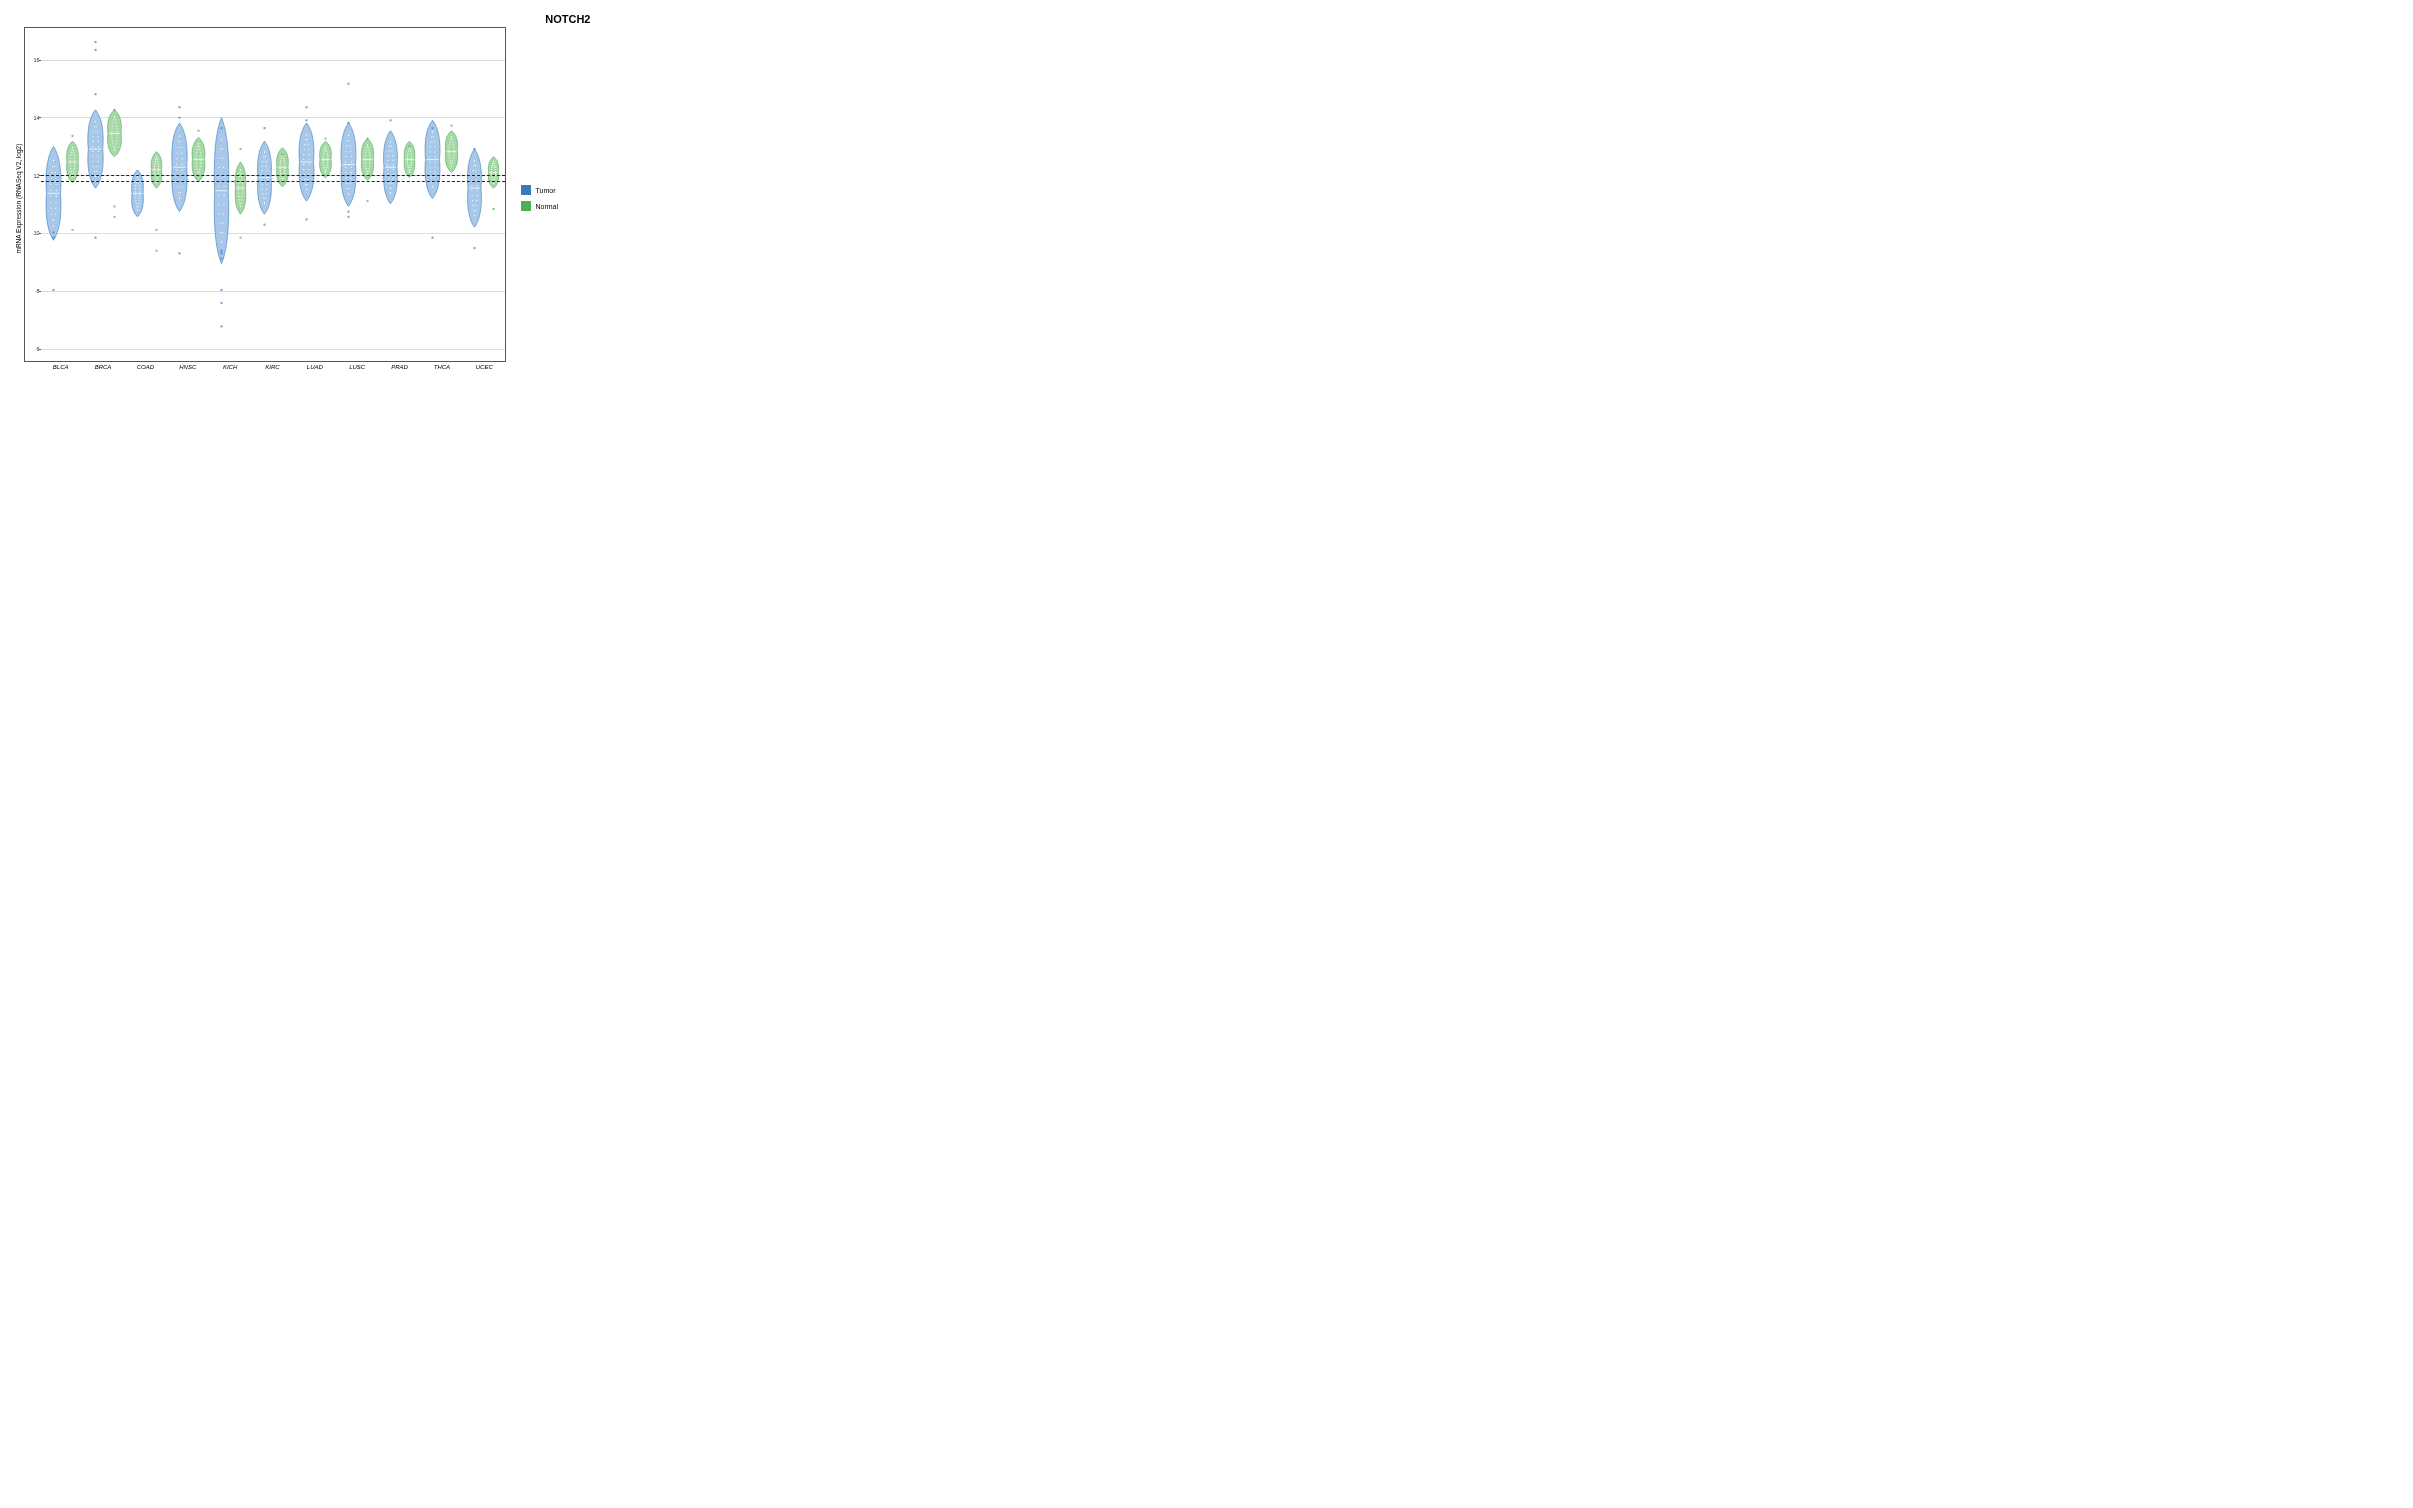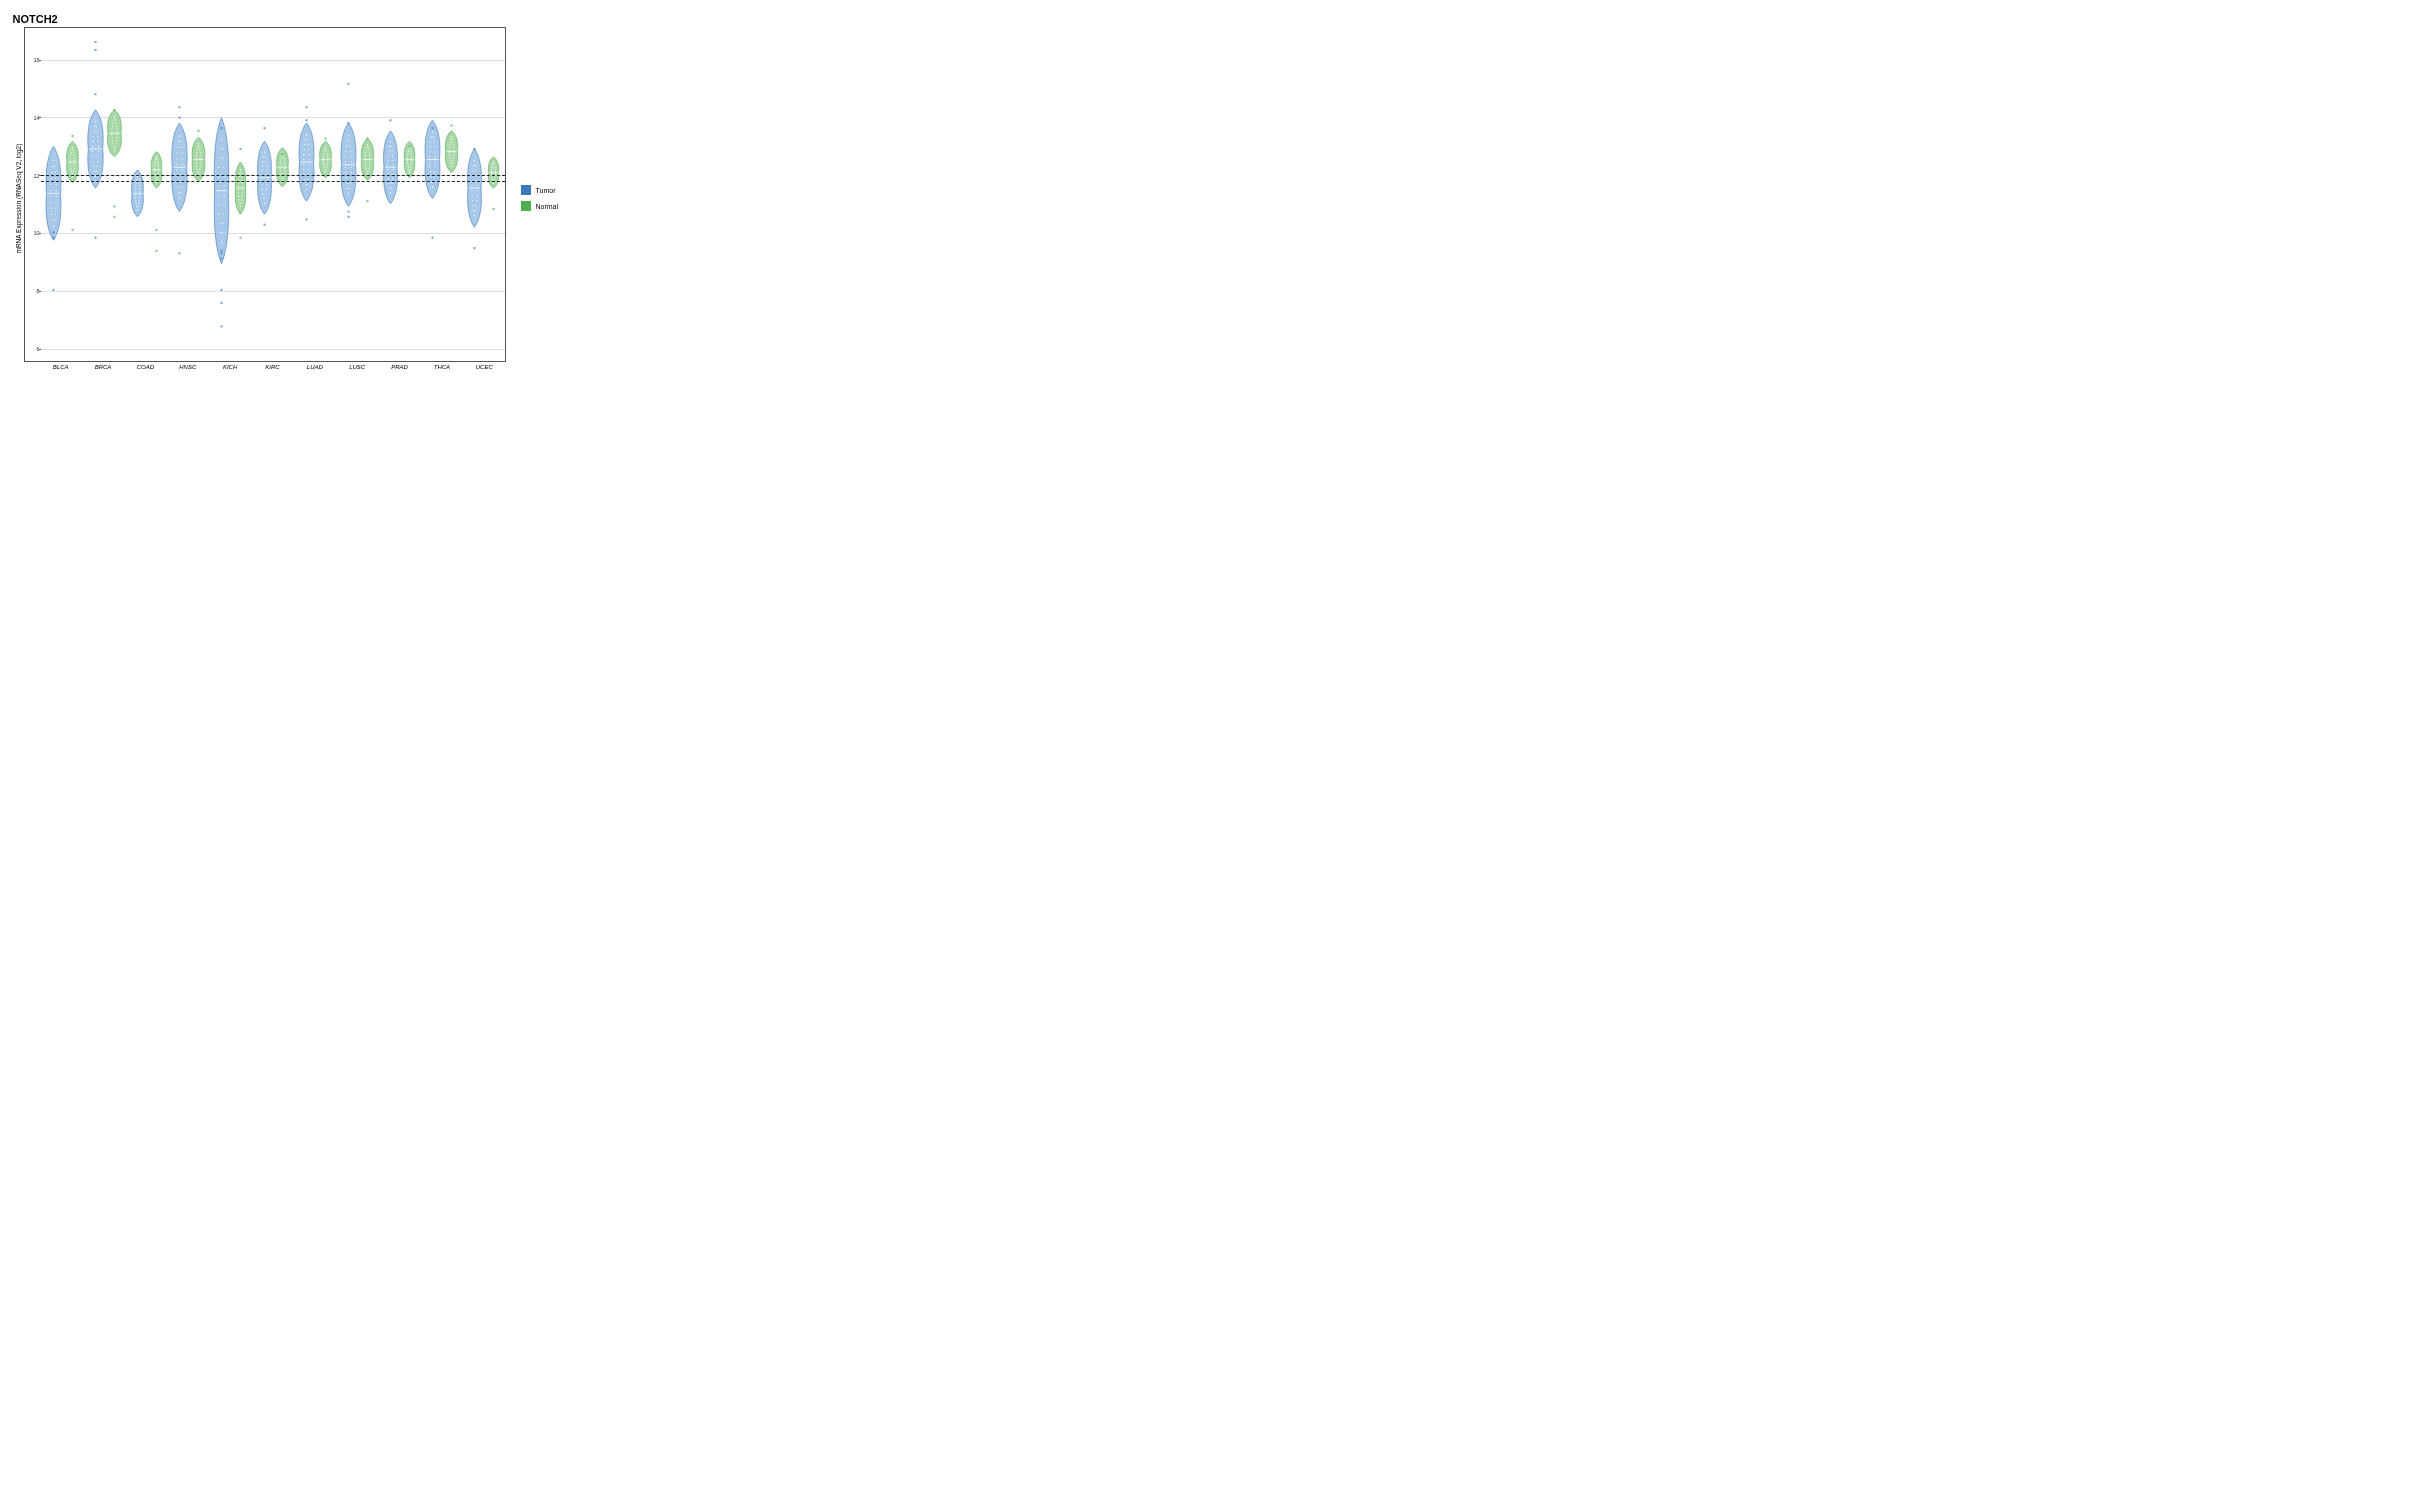--- a/index.html
+++ b/index.html
@@ -13,21 +13,21 @@
       justify-content: center;
     }
     .chart-container {
       width: 578px;
       height: 362px;
       position: relative;
       display: flex;
       flex-direction: column;
     }
     .chart-title {
-      text-align: left;
+      text-align: right;
       font-size: 11px;
       font-weight: bold;
       padding: 5px 0 2.5px 0;
     }
     .chart-body {
       display: flex;
       flex: 1;
       position: relative;
     }
     .y-axis-label {

